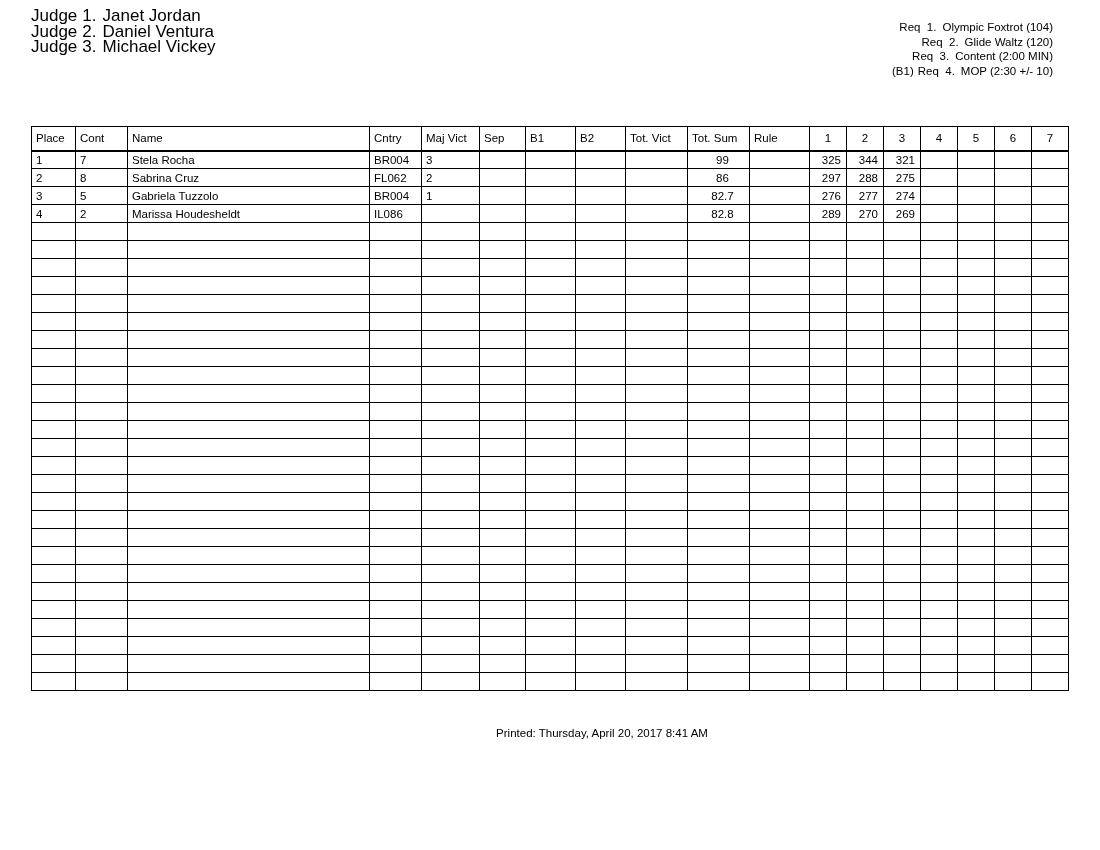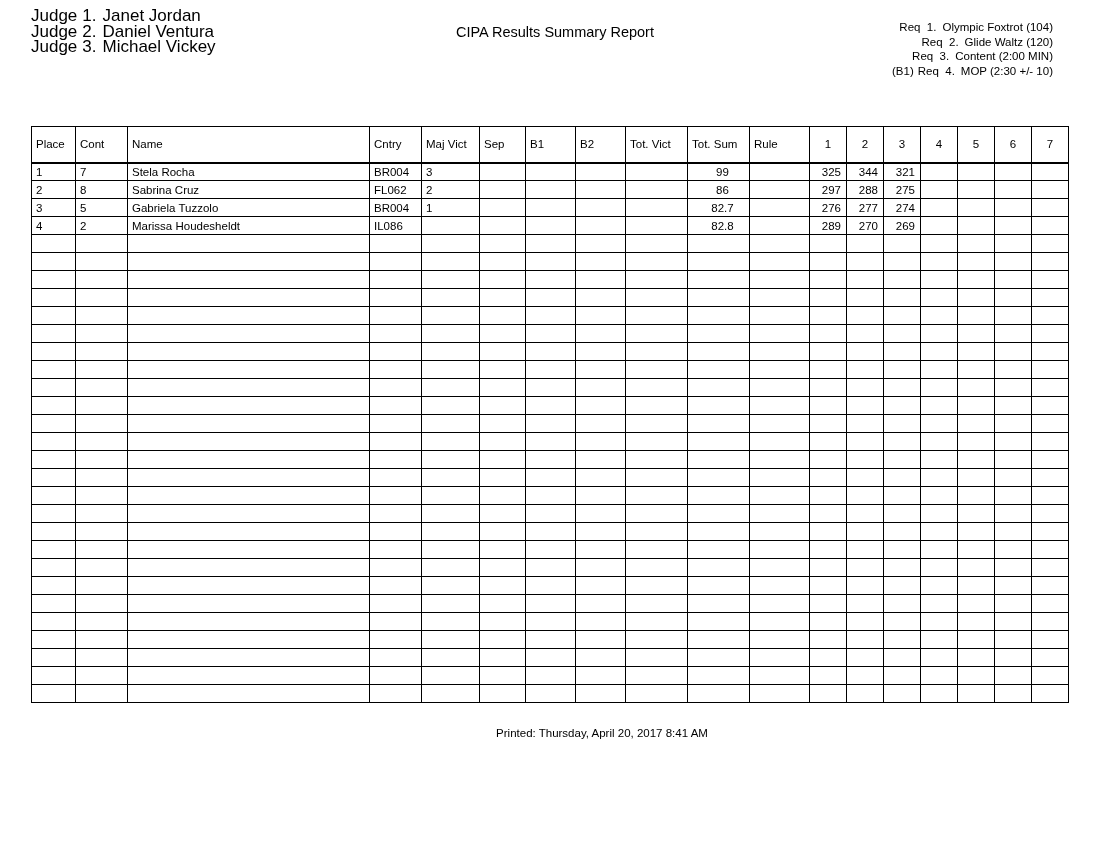--- a/index.html
+++ b/index.html
@@ -114,21 +114,21 @@
     height: 18px;
     padding: 0 0 0 4px;
     font-weight: normal;
     font-size: 11.5px;
     overflow: hidden;
     white-space: nowrap;
     vertical-align: middle;
     box-sizing: border-box;
   }
   #results-table thead th {
-    height: 36px;
+    height: 24px;
     text-align: left;
     border-bottom: 2px solid #000000;
   }
   #results-table thead th.judge-head {
     text-align: center;
     padding-left: 0;
   }
   #results-table td.judge-cell {
     text-align: right;
     padding-right: 5px;
@@ -157,21 +157,20 @@
 </head>
 <body>
 
 <div id="judges">
     <div class="judge-line"><span class="judge-word">Judge</span><span class="judge-num">1.</span><span class="judge-name">Janet Jordan</span></div>
     <div class="judge-line"><span class="judge-word">Judge</span><span class="judge-num">2.</span><span class="judge-name">Daniel Ventura</span></div>
     <div class="judge-line"><span class="judge-word">Judge</span><span class="judge-num">3.</span><span class="judge-name">Michael Vickey</span></div>
   </div>
 
 <div id="title-block">
-  <div id="report-subtitle">CIPA Results Summary Report</div>
 </div>
 
 <div id="right-header">
   <div id="requirements-list">
       <div class="req-line"><span class="req-prefix"></span><span class="req-word">Req</span><span class="req-num">1.</span><span class="req-text">Olympic Foxtrot (104)</span></div>
       <div class="req-line"><span class="req-prefix"></span><span class="req-word">Req</span><span class="req-num">2.</span><span class="req-text">Glide Waltz (120)</span></div>
       <div class="req-line"><span class="req-prefix"></span><span class="req-word">Req</span><span class="req-num">3.</span><span class="req-text">Content (2:00 MIN)</span></div>
       <div class="req-line"><span class="req-prefix">(B1)</span><span class="req-word">Req</span><span class="req-num">4.</span><span class="req-text">MOP (2:30 +/- 10)</span></div>
     </div>
 </div>

